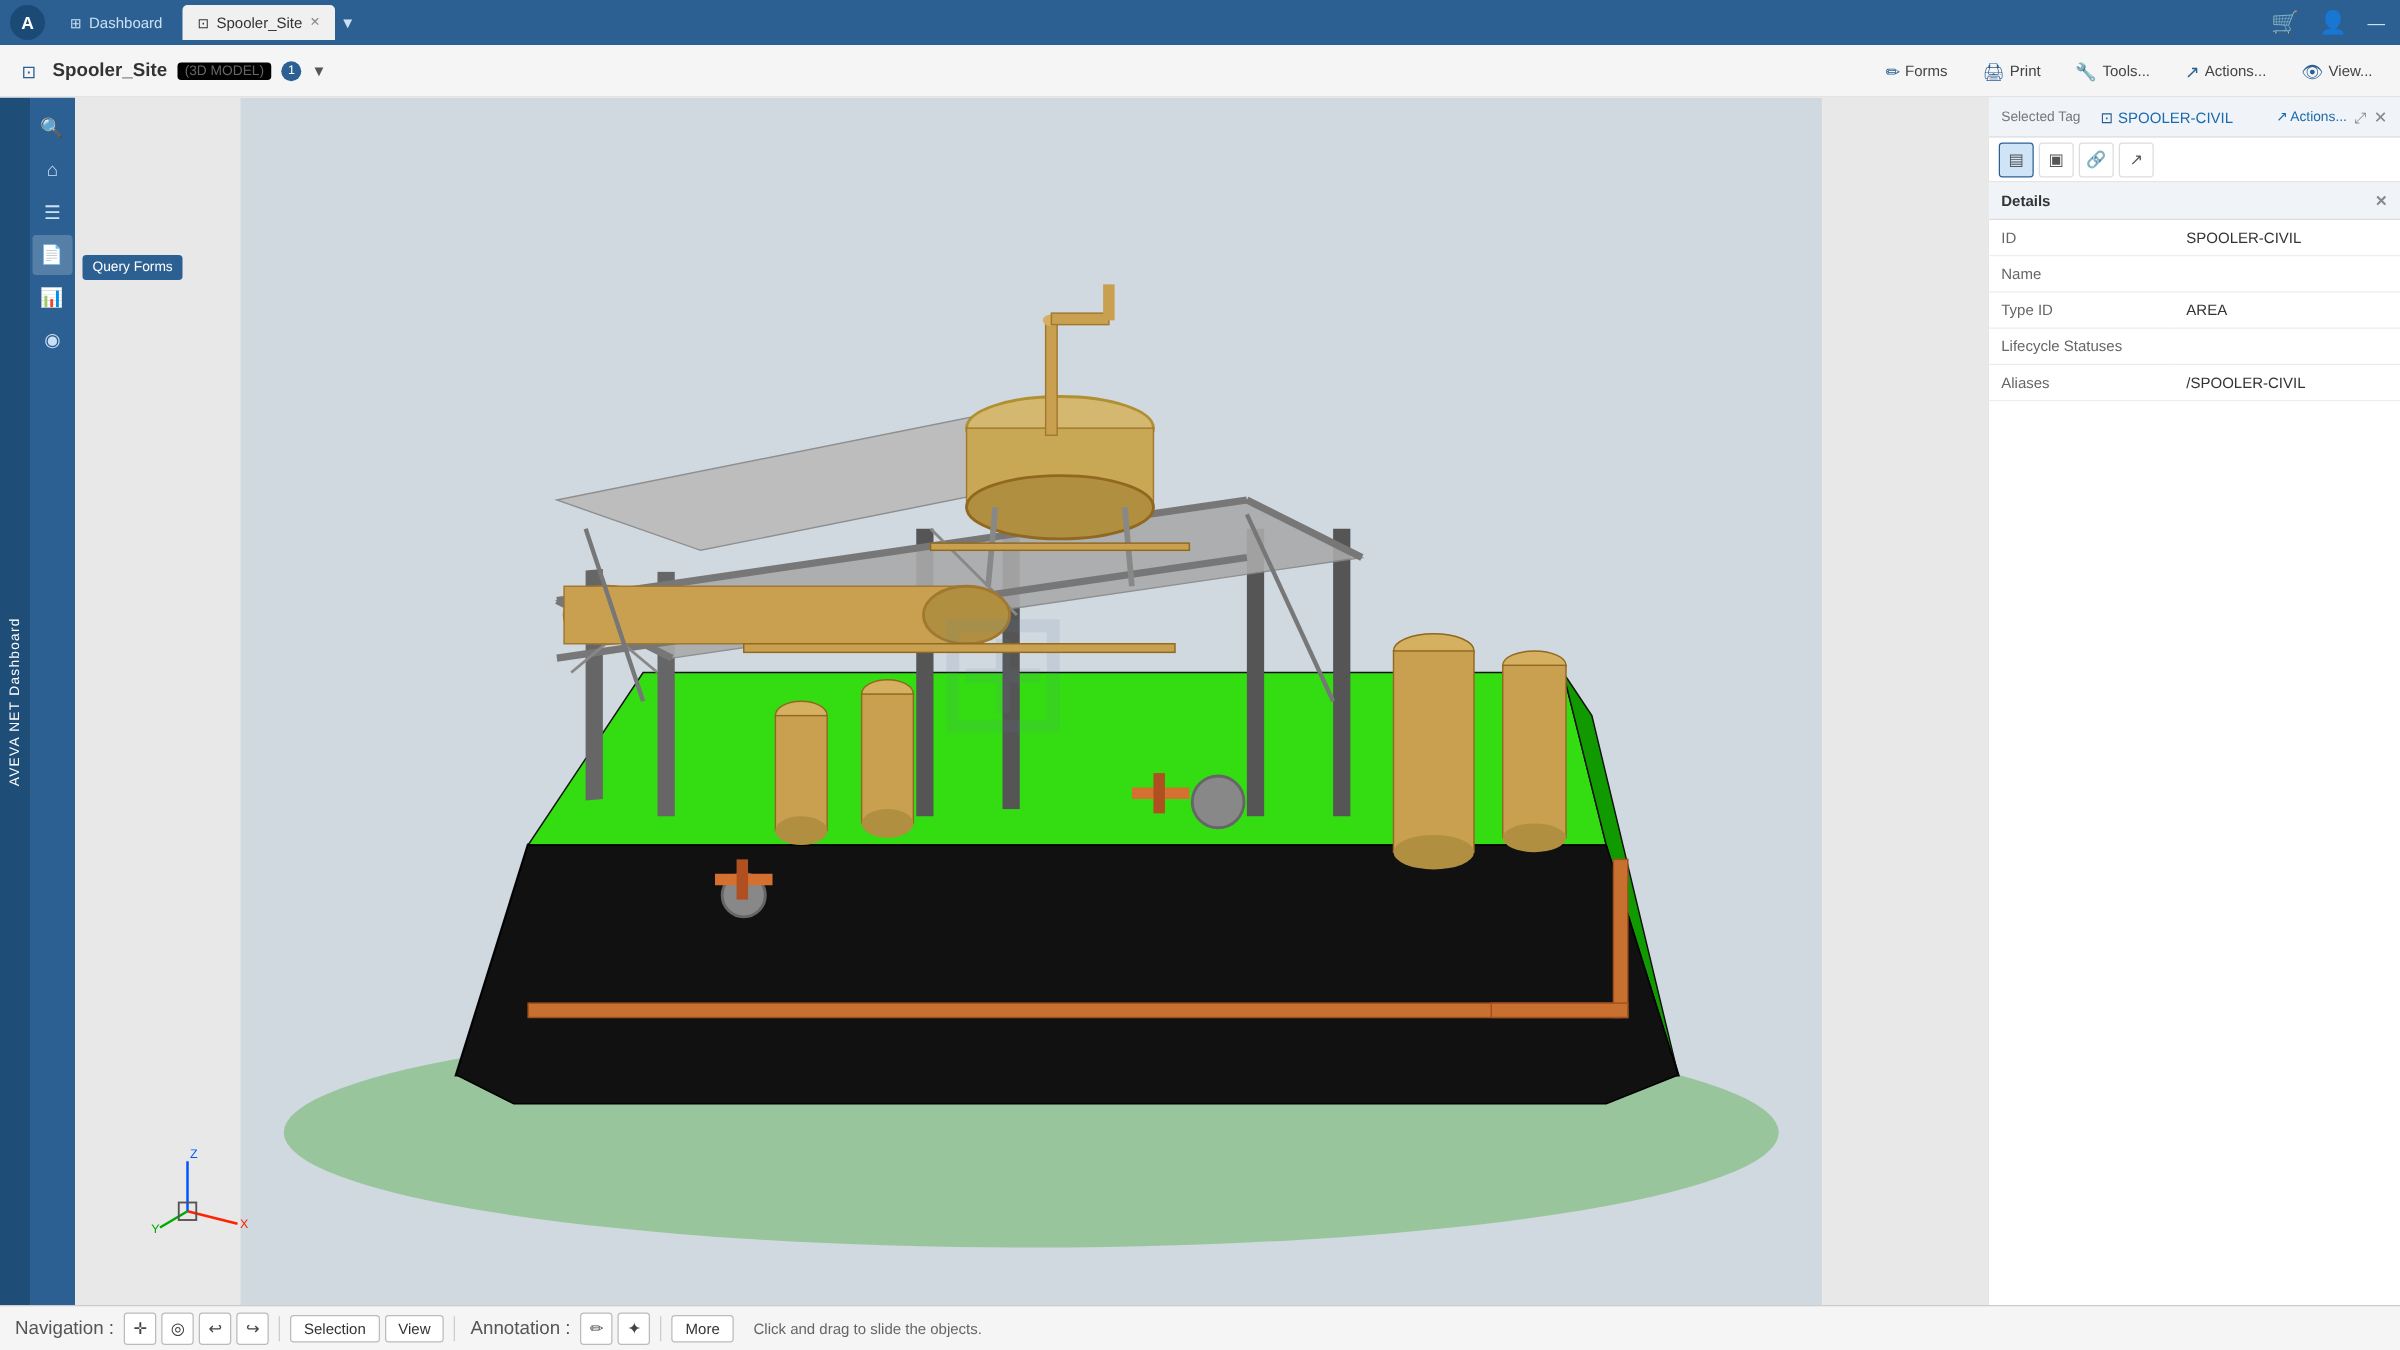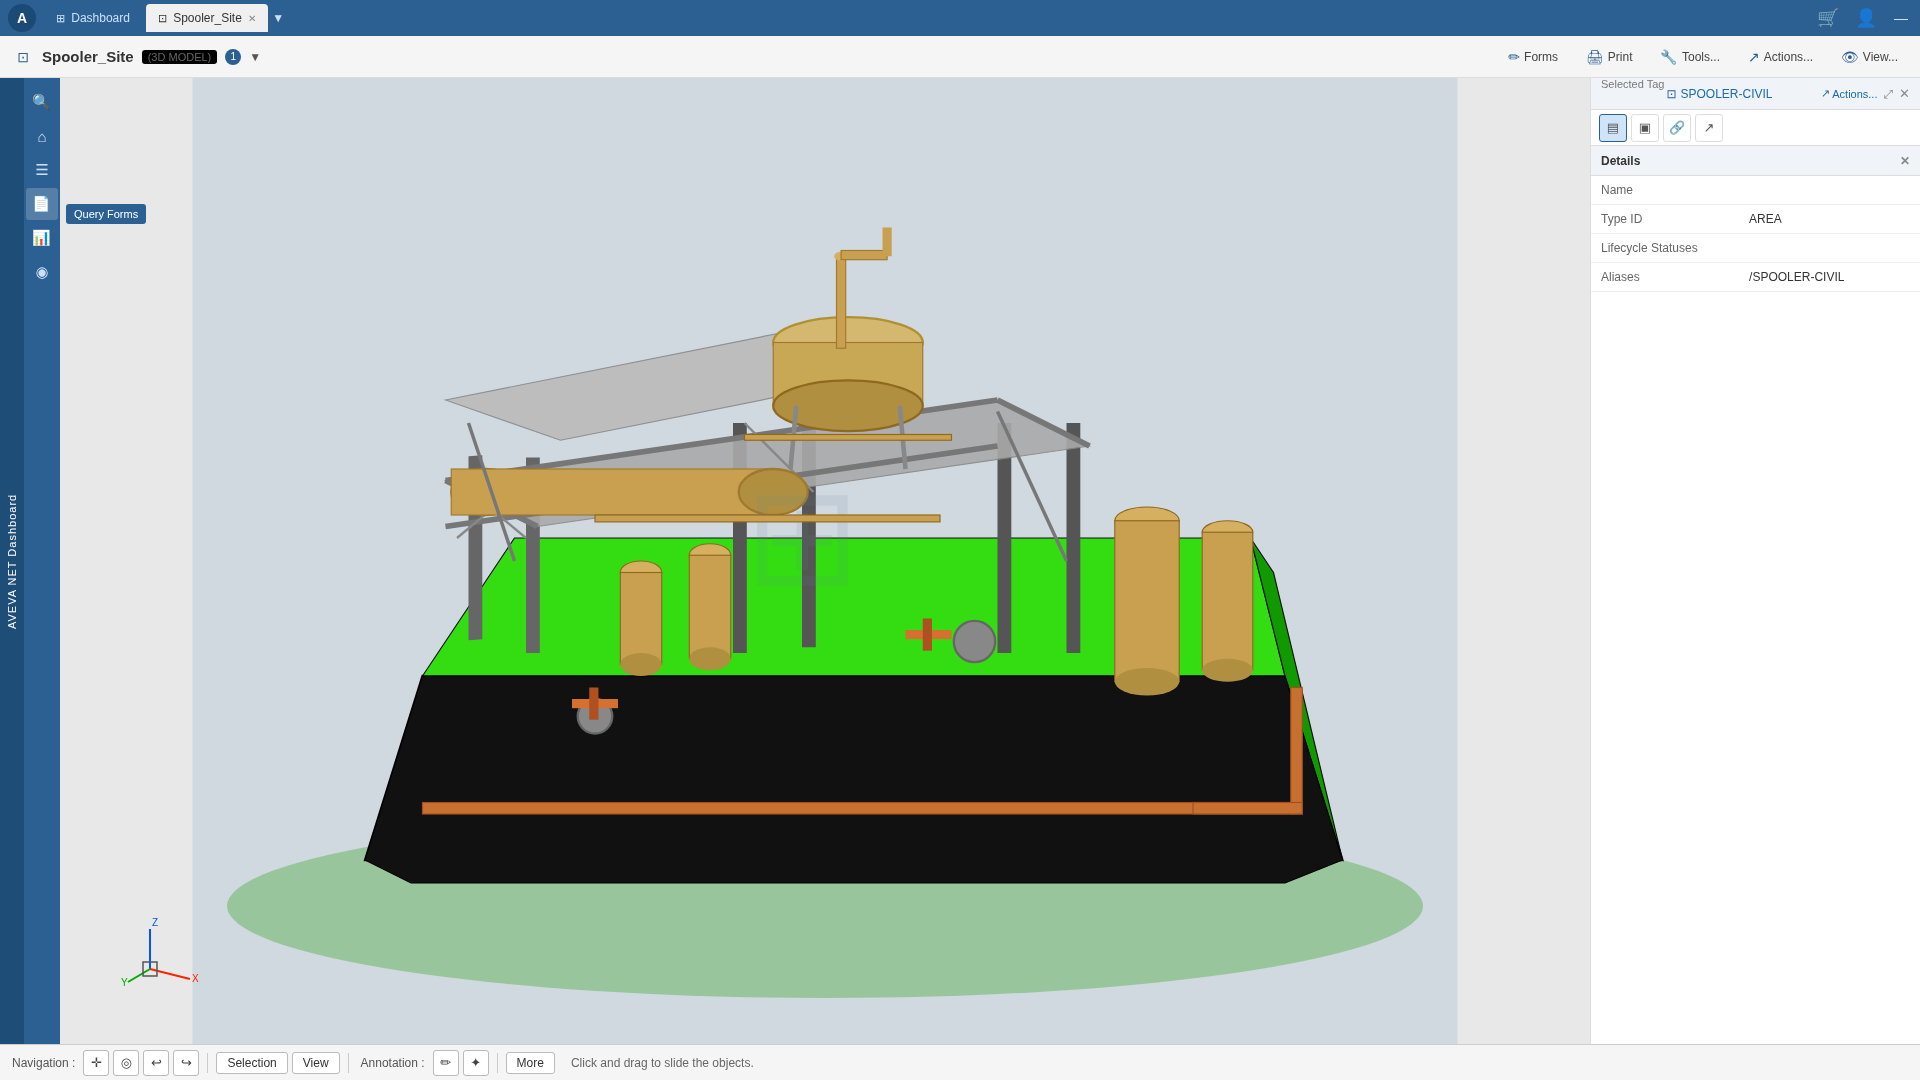--- a/index.html
+++ b/index.html
@@ -158,21 +158,21 @@
       height: 36px;
       background: #f5f5f5;
       border-top: 1px solid #ccc;
       display: flex;
       align-items: center;
       padding: 0 8px;
       gap: 4px;
       flex-shrink: 0;
     }
     .bottom-nav-label {
-      font-size: 12px; color: #555;
+      font-size: 15px; color: #555;
       padding: 0 4px;
       text-align: right;
     }
     .bottom-nav-btn {
       width: 26px; height: 26px;
       display: flex; align-items: center; justify-content: center;
       border: 1px solid #bbb; border-radius: 3px;
       background: white; cursor: pointer; font-size: 13px; color: #444;
     }
     .bottom-text-btn {
@@ -189,22 +189,22 @@
       background: #fff;
       border-left: 1px solid #ddd;
       display: flex;
       flex-direction: column;
       flex-shrink: 0;
     }
     .panel-header {
       height: 32px;
       background: #f0f4f8;
       border-bottom: 1px solid #ddd;
-      display: flex; 
-      padding: 0 10px; gap: 2px;
+      display: flex; align-items: center;
+      padding: 0 10px; gap: 16px;
       font-size: 12px; color: #555;
     }
     .selected-tag-label {
       font-size: 11px; color: #777;
     }
     .selected-tag-value {
       color: #1a6aad; font-size: 12px; font-weight: 500;
       display: flex; align-items: center; gap: 4px;
     }
     .panel-actions {
@@ -487,20 +487,24 @@
       <button class="panel-tool-btn">↗</button>
     </div>
 
     <div class="details-header">
       <span>Details</span>
       <span class="details-close">✕</span>
     </div>
 
     <table class="details-table">
       <tbody>
+          <tr>
+        <td class="detail-label">ID</td>
+        <td class="detail-value">SPOOLER-CIVIL</td>
+      </tr>
       <tr>
         <td class="detail-label">Name</td>
         <td class="detail-value"></td>
       </tr>
       <tr>
         <td class="detail-label">Type ID</td>
         <td class="detail-value">AREA</td>
       </tr>
       <tr>
         <td class="detail-label">Lifecycle Statuses</td>

